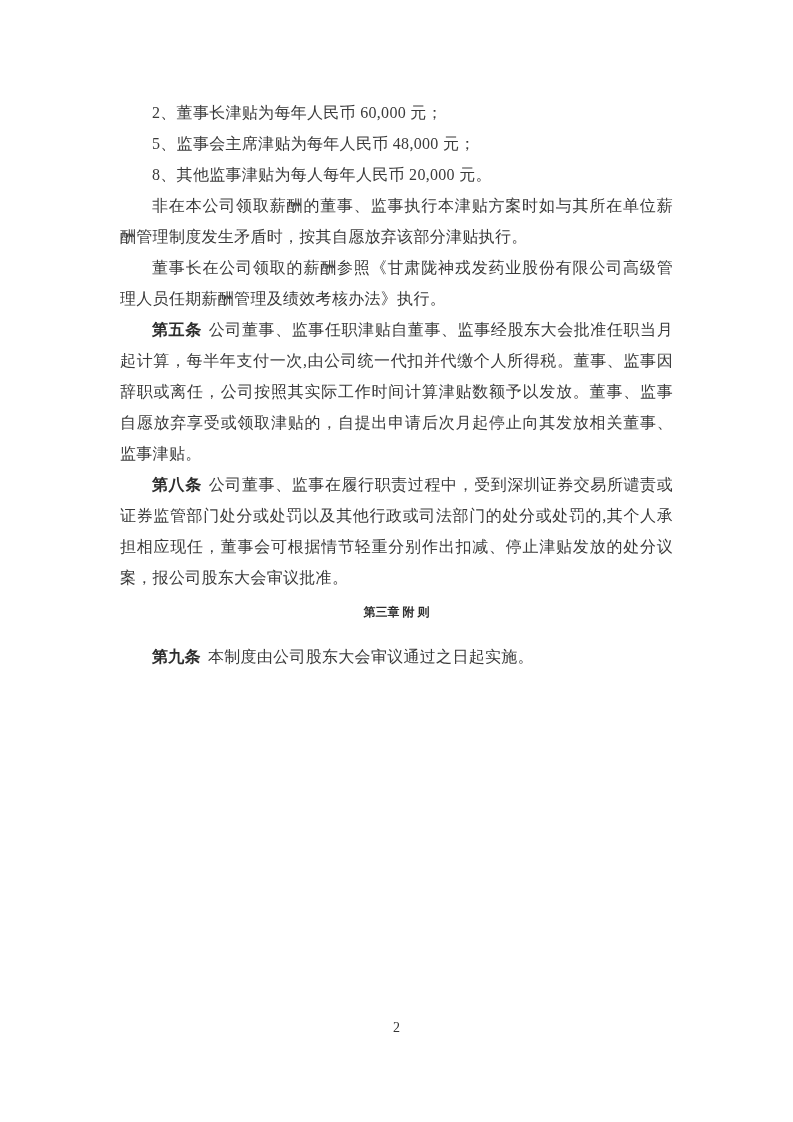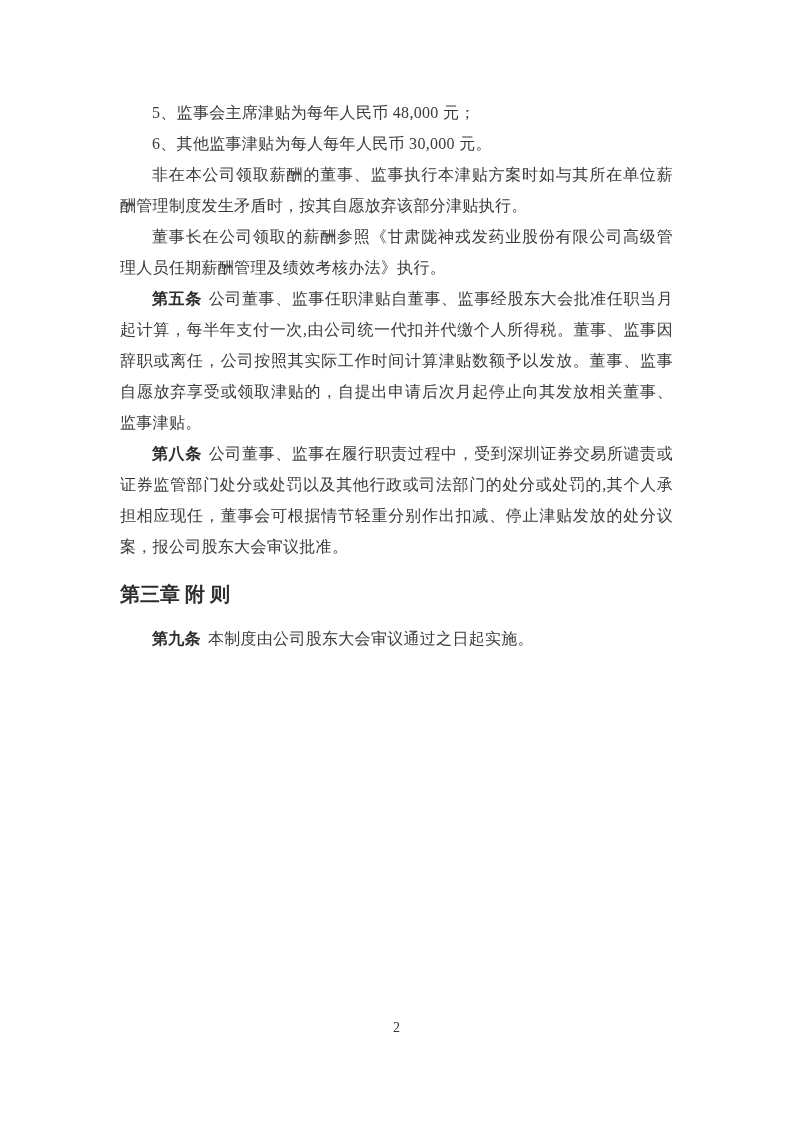--- a/index.html
+++ b/index.html
@@ -29,24 +29,25 @@
     text-align: justify;
     text-indent: 32px;
     letter-spacing: 0.3px;
   }
   .article-label {
     font-weight: bold;
     color: #2d2d2d;
     margin-right: 7px;
   }
   .chapter-heading {
-    margin: 17px 0 13px 0;
-    font-size: 20px;
+    margin: 4px 0 13px 0;
+    font-size: 12px;
     line-height: 31px;
     font-weight: bold;
+    text-align: center;
     color: #2d2d2d;
   }
   p.closing {
     margin-bottom: 5px;
   }
   .page-number {
     position: absolute;
     left: 0;
     right: 0;
     top: 1020px;
@@ -54,22 +55,23 @@
     font-size: 14px;
     color: #333333;
   }
 </style>
 </head>
 <body>
 
 <div class="page">
   <div class="content">
 
+    <p class="line">2、董事长津贴为每年人民币 60,000 元；</p>
     <p class="line">5、监事会主席津贴为每年人民币 48,000 元；</p>
-    <p class="line">6、其他监事津贴为每人每年人民币 30,000 元。</p>
+    <p class="line">8、其他监事津贴为每人每年人民币 20,000 元。</p>
 
 
     <p class="line"><span>非在本公司领取薪酬的董事、监事执行本津贴方案时如与其所在单位薪酬管理制度发生矛盾时，按其自愿放弃该部分津贴执行。</span></p>
 
     <p class="line"><span>董事长在公司领取的薪酬参照《甘肃陇神戎发药业股份有限公司高级管理人员任期薪酬管理及绩效考核办法》执行。</span></p>
 
     <p class="line"><b class="article-label">第五条</b><span>公司董事、监事任职津贴自董事、监事经股东大会批准任职当月起计算，每半年支付一次,由公司统一代扣并代缴个人所得税。董事、监事因辞职或离任，公司按照其实际工作时间计算津贴数额予以发放。董事、监事自愿放弃享受或领取津贴的，自提出申请后次月起停止向其发放相关董事、监事津贴。</span></p>
 
 
 

